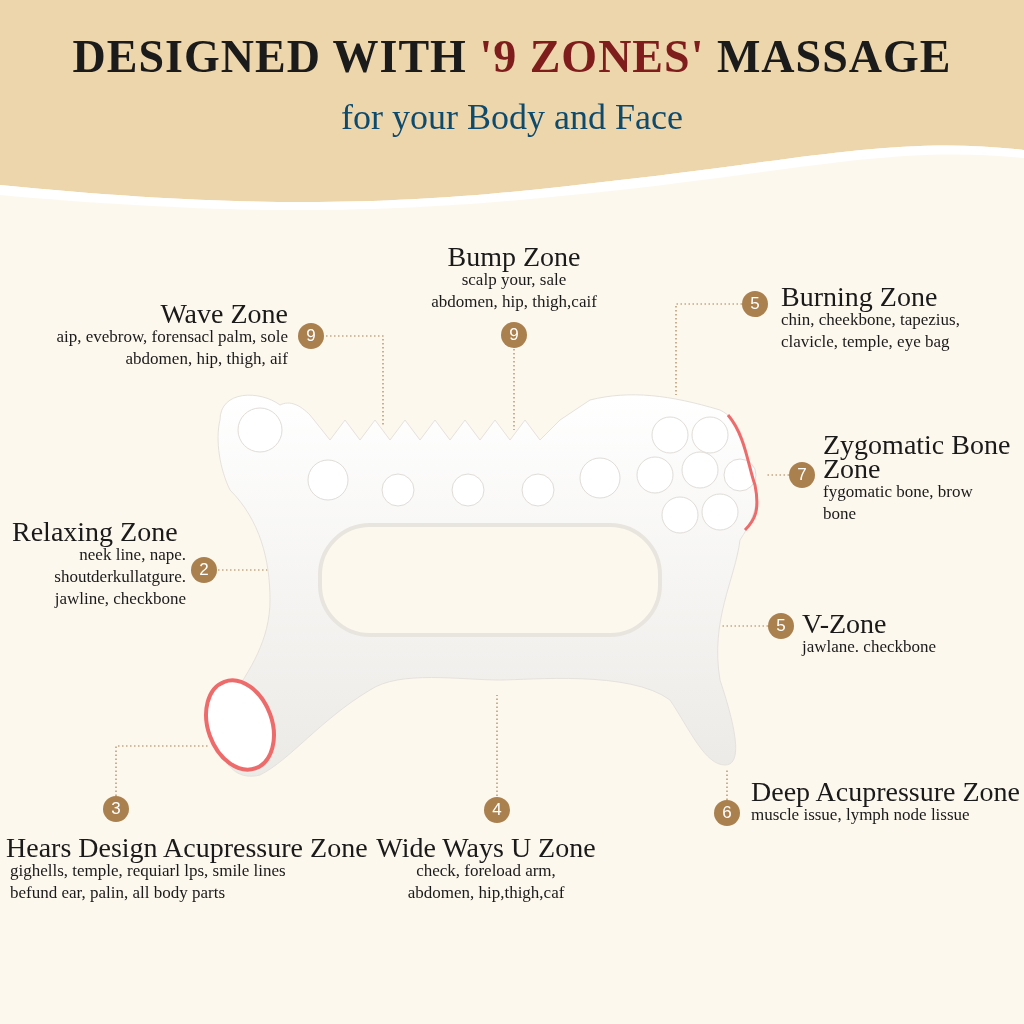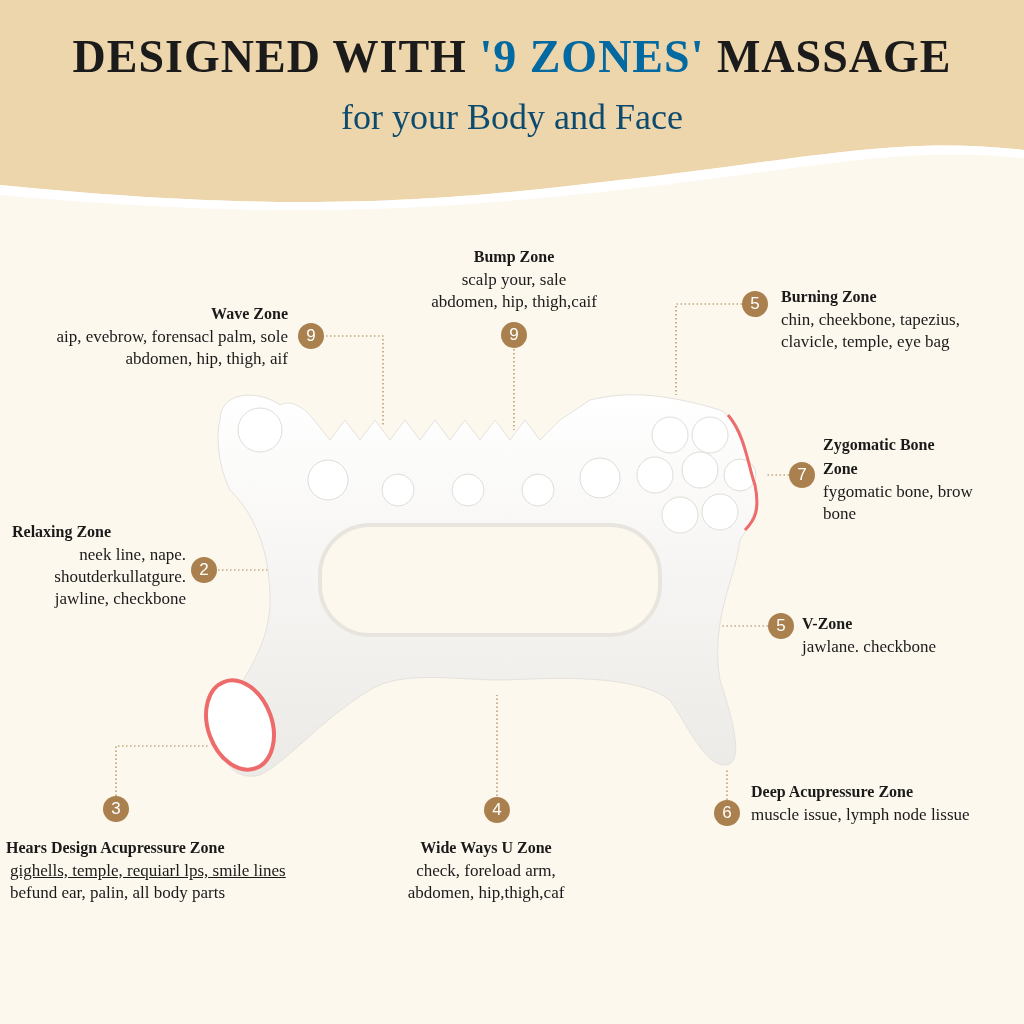--- a/index.html
+++ b/index.html
@@ -1,25 +1,25 @@
 <!DOCTYPE html>
 <html><head>
 <meta charset="utf-8">
 <style>
   html, body { margin:0; padding:0; }
   body { width:1024px; height:1024px; position:relative; overflow:hidden; background:#fdf8ee; font-family:"Liberation Serif","DejaVu Serif",serif; color:#1a1a1a; }
   .header-bg { position:absolute; left:0; top:0; width:1024px; height:230px; }
   .title { position:absolute; top:30px; left:0; width:1024px; text-align:center; font-size:46px; font-weight:bold; letter-spacing:1px; color:#1b1b1b; white-space:nowrap; }
-  .title .accent { color:#0369a1; }
+  .title .accent { color:#7f1d1d; }
   .subtitle { position:absolute; top:96px; left:0; width:1024px; text-align:center; font-size:36px; color:#0c4a6e; }
   .tool { position:absolute; left:200px; top:380px; width:600px; height:420px; }
   .lines { position:absolute; left:0; top:0; width:1024px; height:1024px; pointer-events:none; }
   .badge { position:absolute; width:26px; height:26px; border-radius:50%; background:#a9804e; color:#fff; font-family:"Liberation Sans","DejaVu Sans",sans-serif; font-size:17px; line-height:26px; text-align:center; }
   .zone { position:absolute; }
-  .zone .zt { font-weight:bold; font-size:16px; line-height:24px; }
+  .zone .zt { font-weight:normal; font-size:28px; line-height:24px; }
   .zone .zd { font-size:17px; line-height:22px; }
   .right { text-align:right; }
   .center { text-align:center; }
 </style>
 </head>
 <body>
 
 <svg class="header-bg" viewBox="0 0 1024 230">
   <path d="M0 0 H1024 V150 C900 135 800 160 620 180 C450 200 300 215 0 185 Z" fill="#edd5ac"></path>
   <path d="M0 185 C300 215 450 200 620 180 C800 160 900 135 1024 150 L1024 158 C900 145 800 170 620 190 C450 208 300 222 0 195 Z" fill="#ffffff"></path>
@@ -109,21 +109,21 @@
 
 <div class="badge" style="left:768px;top:613px;">5</div>
 <div class="zone" style="left:802px;top:604px;width:222px;margin-top:8px;">
   <div class="zt">V-Zone</div>
   <div class="zd">jawlane. checkbone</div>
 </div>
 
 <div class="badge" style="left:103px;top:796px;">3</div>
 <div class="zone" style="left:6px;top:836px;width:380px;">
   <div class="zt">Hears Design Acupressure Zone</div>
-  <div class="zd" style="padding-left:4px;text-decoration:underline;">gighells, temple, requiarl lps, smile lines</div>
+  <div class="zd" style="padding-left:4px;">gighells, temple, requiarl lps, smile lines</div>
   <div class="zd" style="padding-left:4px;">befund ear, palin, all body parts</div>
 </div>
 
 <div class="badge" style="left:484px;top:797px;">4</div>
 <div class="zone center" style="left:376px;top:836px;width:220px;">
   <div class="zt">Wide Ways U Zone</div>
   <div class="zd">check, foreload arm,</div>
   <div class="zd">abdomen, hip,thigh,caf</div>
 </div>
 

